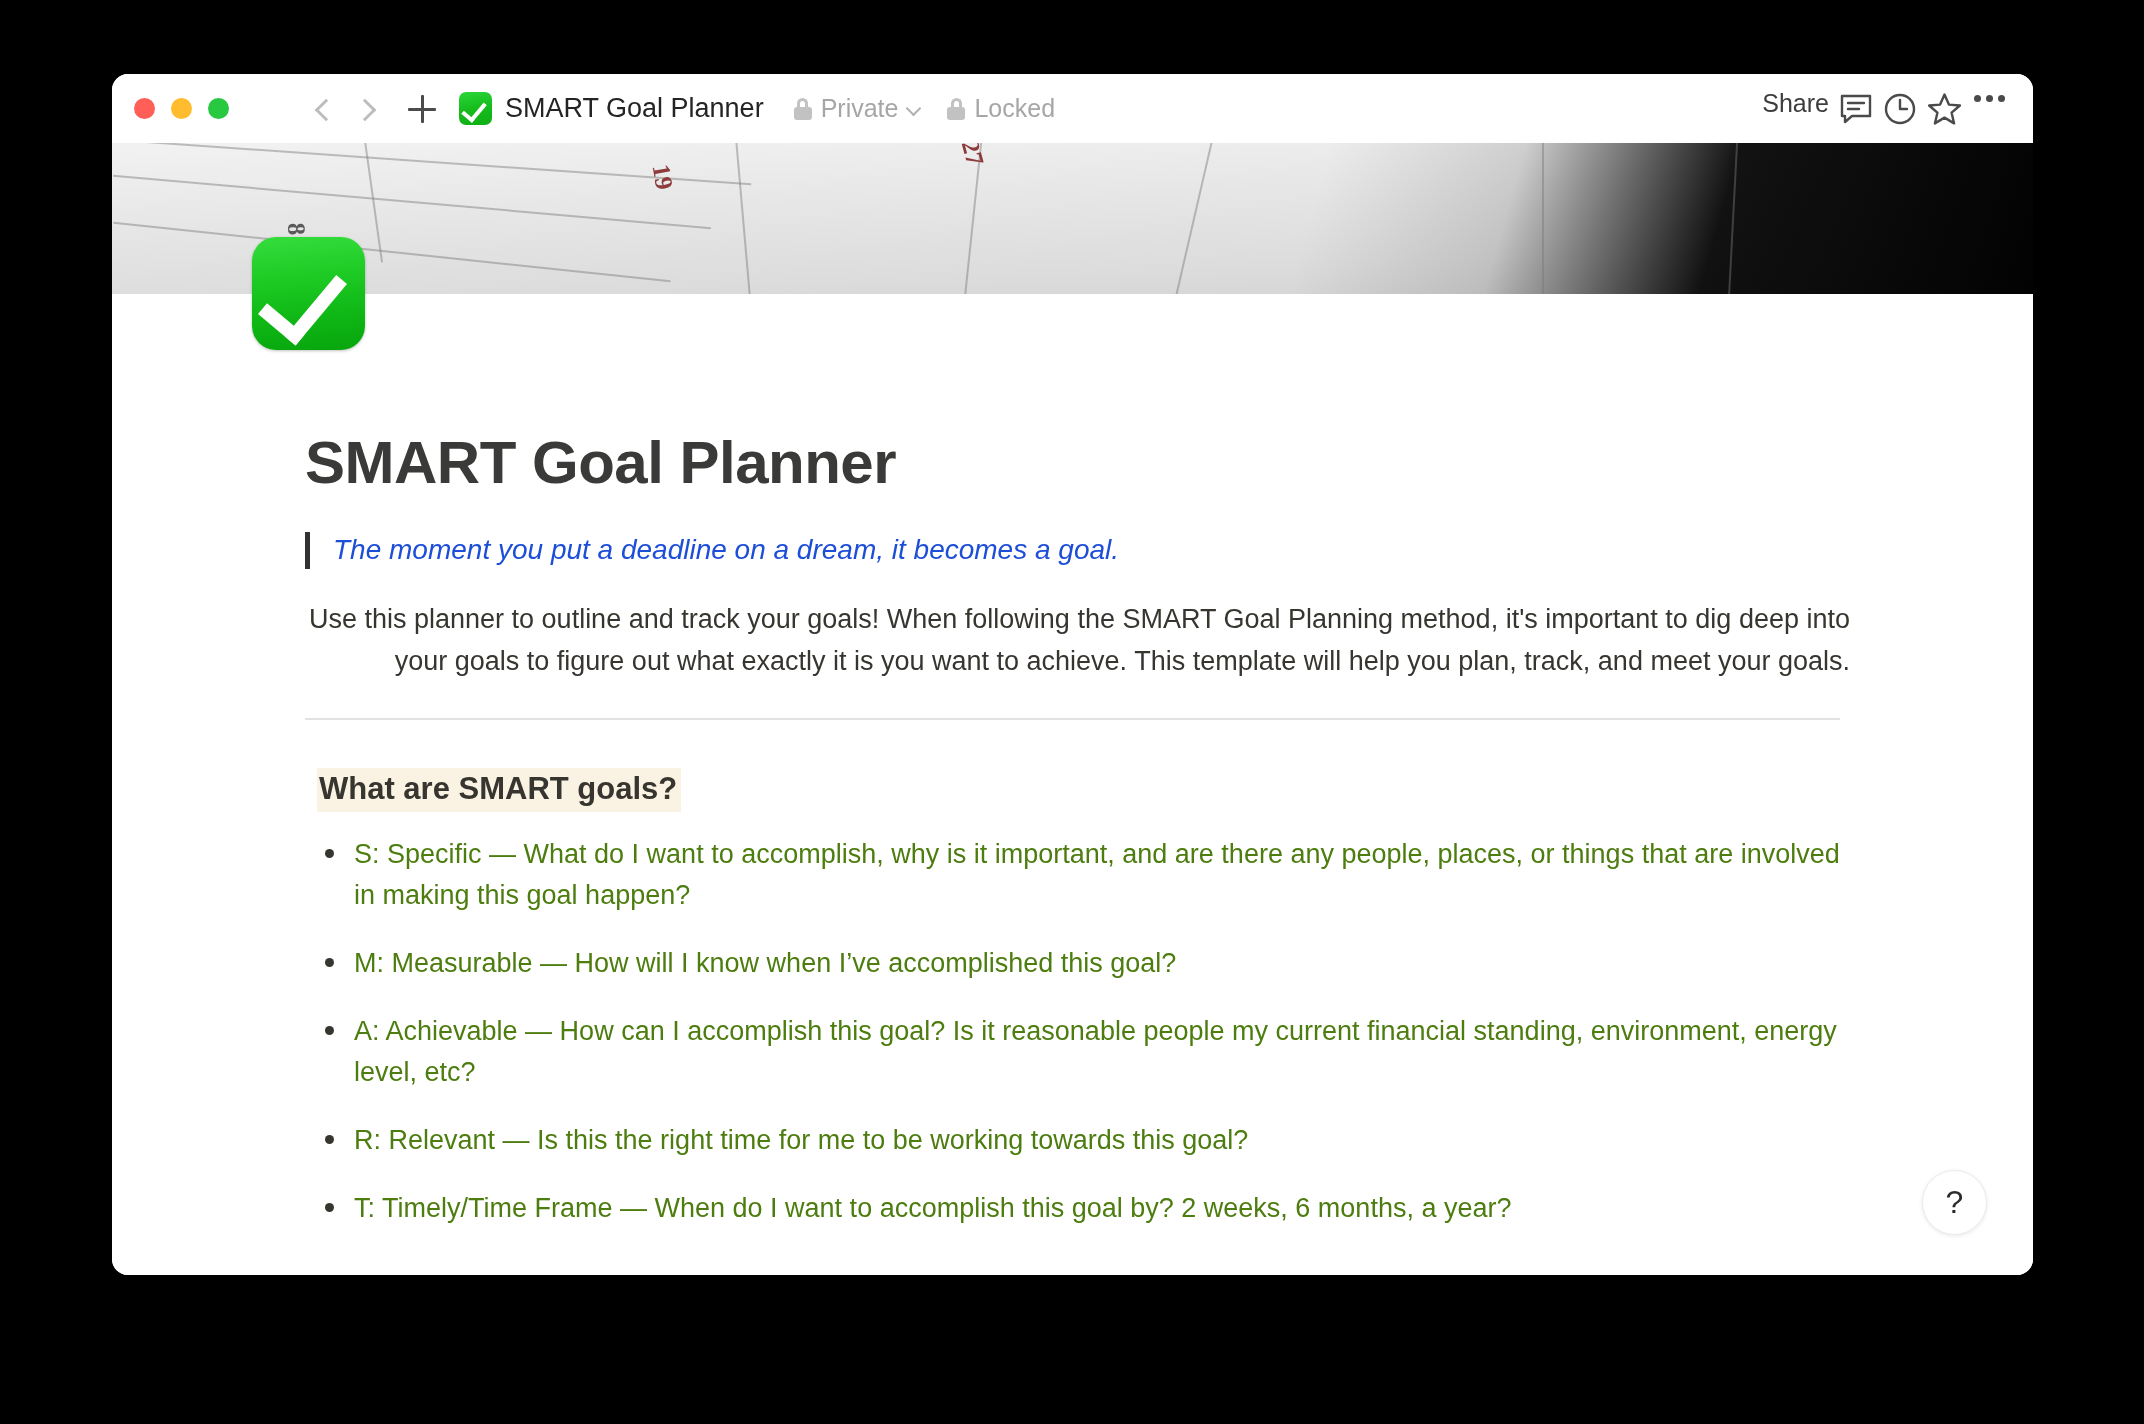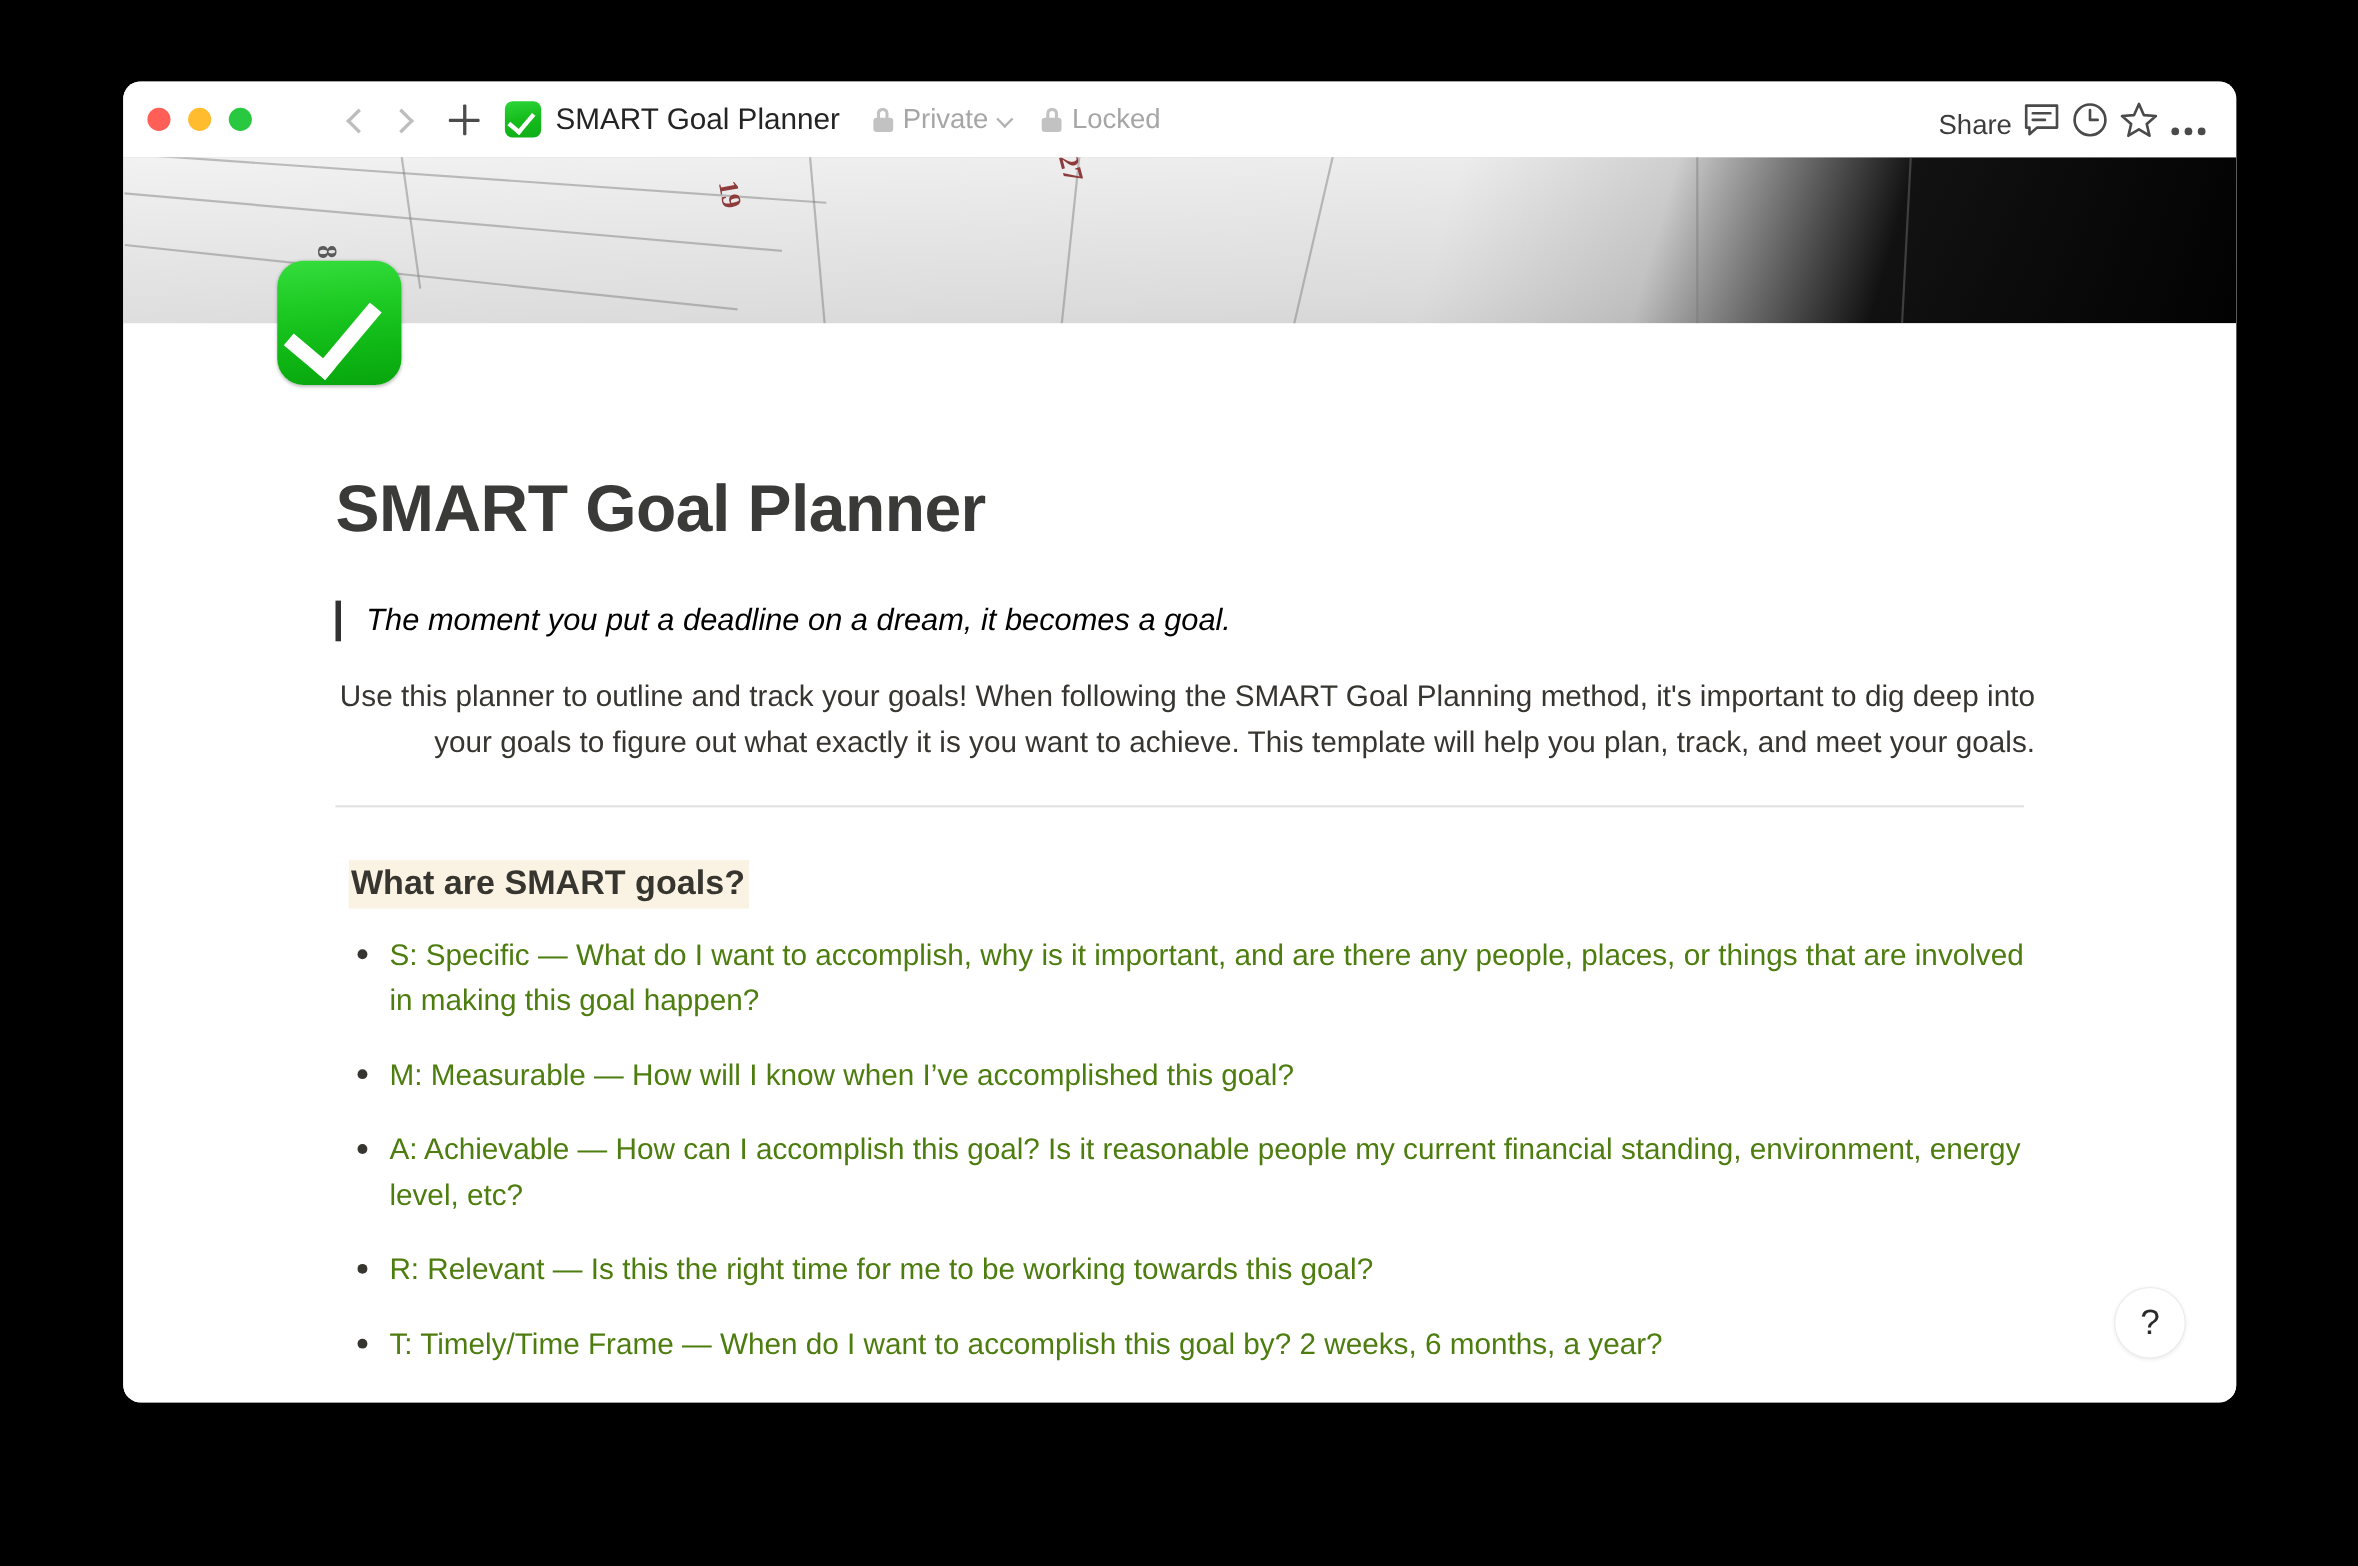--- a/index.html
+++ b/index.html
@@ -175,21 +175,21 @@
     left: 1px; top: 1px;
     width: 9px; height: 9px;
     border-bottom: 2.5px solid #b0b0b0;
     border-right: 2.5px solid #b0b0b0;
     transform: rotate(45deg);
   }
 
   .tb-right {
     margin-left: auto;
     display: flex;
-    align-items: flex-end;
+    align-items: flex-start;
     gap: 10px;
   }
   .share-label {
     font-size: 25px;
     color: #3d3d3d;
     white-space: nowrap;
   }
   .tb-right svg { display: block; }
   .dots {
     display: flex;
@@ -265,26 +265,26 @@
 
   h1.title {
     font-size: 60px;
     font-weight: 700;
     color: #3a3a38;
     letter-spacing: -0.5px;
     line-height: 1.1;
   }
 
   .quote {
-    margin-top: 48px;
+    margin-top: 34px;
     padding-left: 28px;
     position: relative;
     font-style: italic;
     font-size: 28px;
-    color: #000000;
+    color: #1d4ed8;
     line-height: 1.4;
   }
   .quote::before {
     content: "";
     position: absolute;
     left: 0; top: 2px;
     width: 5px;
     height: 37px;
     background: #313131;
   }

